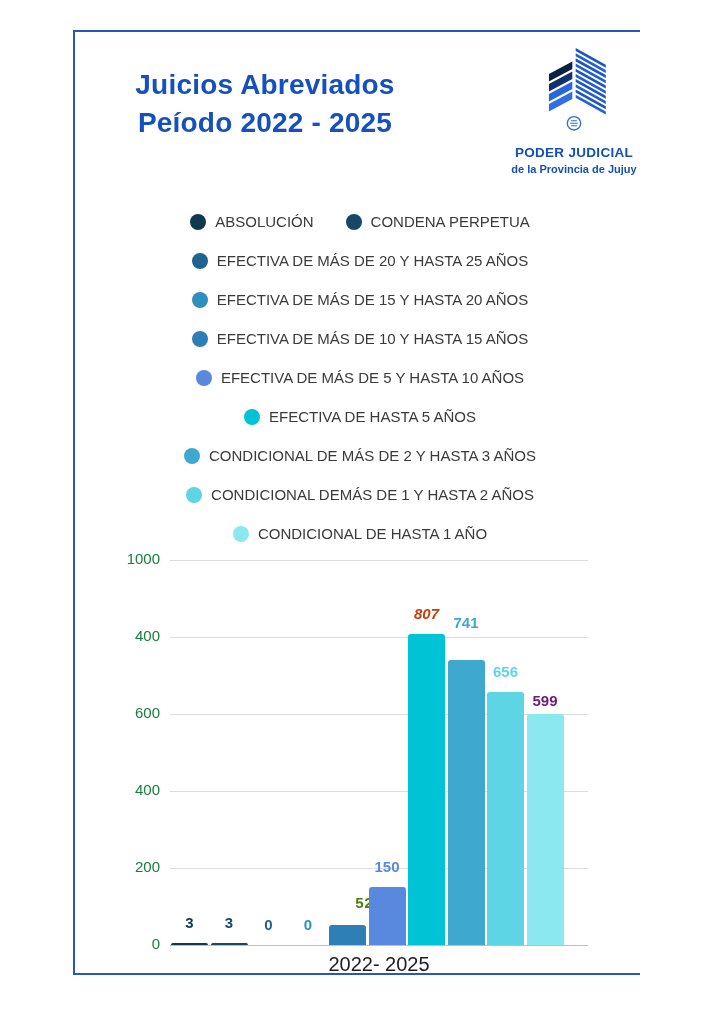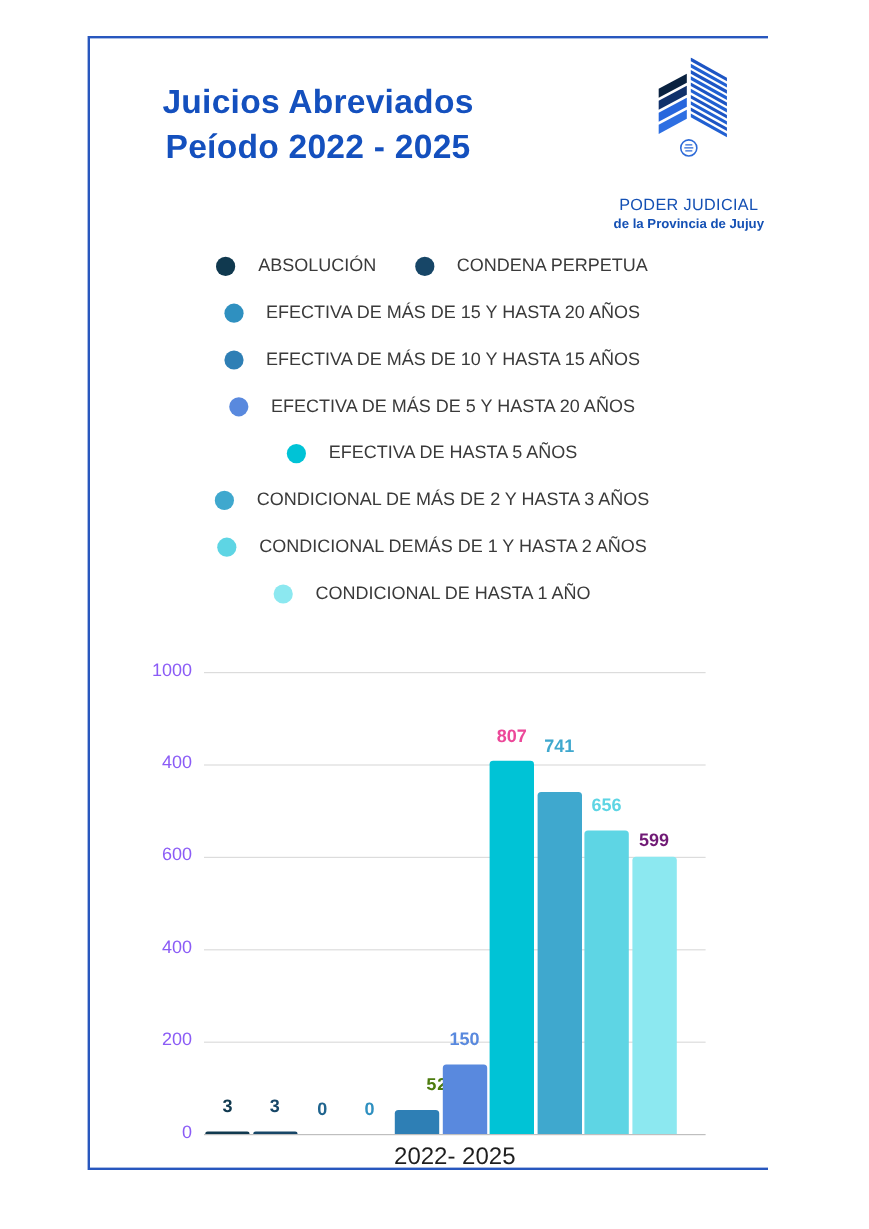--- a/index.html
+++ b/index.html
@@ -14,41 +14,41 @@
   
   .title {
     position:absolute; left:95px; top:66px; width:340px; text-align:center;
     font-size:28px; font-weight:bold; line-height:38px;
     color:var(--title-text, #1450BE); letter-spacing:0.2px;
   }
   .logo {
     position:absolute; left:495px; top:48px; width:158px; text-align:center;
   }
   .logo-name {
-    font-size:13.5px; font-weight:normal; color:var(--logo-text, #1450B4);
-    letter-spacing:0.3px; margin-top:18px;
+    font-size:13.5px; font-weight:bold; color:var(--logo-text, #1450B4);
+    letter-spacing:0.3px; margin-top:1px;
   }
   .logo-sub {
     font-size:11px; font-weight:bold; color:var(--logo-text, #1450B4); margin-top:3px;
   }
   
   .legend { position:absolute; left:73px; top:202px; width:574px; }
   .legend-row {
     height:39px; display:flex; justify-content:center; align-items:center; gap:32px;
   }
-  .legend-item { display:flex; align-items:center; gap:19px; }
+  .legend-item { display:flex; align-items:center; gap:9px; }
   .legend-dot { width:16px; height:16px; border-radius:50%; flex:0 0 auto; }
   .legend-label { font-size:15px; color:#3A3A3A; white-space:nowrap; }
   
   .plot { position:absolute; left:170px; top:560px; width:418px; height:385px; }
   .gridline { position:absolute; left:0; width:418px; height:1px; background:#DCDCDC; }
   .gridline.baseline { background:#BFBFBF; }
   .ytick {
     position:absolute; left:-70px; width:60px; text-align:right;
-    font-size:15px; color:#8b5cf6;
+    font-size:15px; color:#15803d;
   }
   .bar { position:absolute; bottom:0; width:37px; border-radius:3px 3px 0 0; }
   .bar-label {
     position:absolute; width:80px; text-align:center;
     font-size:15px; font-weight:bold;
   }
   .xlabel {
     position:absolute; left:0; right:0; top:393px; text-align:center;
     font-size:20px; color:#1E1E1E;
   }
@@ -96,34 +96,40 @@
           <span class="legend-dot" style="background: rgb(16, 57, 79);"></span>
           <span class="legend-label">ABSOLUCIÓN</span>
         </div>
         <div class="legend-item">
           <span class="legend-dot" style="background: rgb(23, 70, 103);"></span>
           <span class="legend-label">CONDENA PERPETUA</span>
         </div>
       </div>
       <div class="legend-row">
         <div class="legend-item">
+          <span class="legend-dot" style="background: rgb(31, 100, 142);"></span>
+          <span class="legend-label">EFECTIVA DE MÁS DE 20 Y HASTA 25 AÑOS</span>
+        </div>
+      </div>
+      <div class="legend-row">
+        <div class="legend-item">
           <span class="legend-dot" style="background: rgb(47, 144, 192);"></span>
           <span class="legend-label">EFECTIVA DE MÁS DE 15 Y HASTA 20 AÑOS</span>
         </div>
       </div>
       <div class="legend-row">
         <div class="legend-item">
           <span class="legend-dot" style="background: rgb(46, 127, 181);"></span>
           <span class="legend-label">EFECTIVA DE MÁS DE 10 Y HASTA 15 AÑOS</span>
         </div>
       </div>
       <div class="legend-row">
         <div class="legend-item">
           <span class="legend-dot" style="background: rgb(89, 137, 222);"></span>
-          <span class="legend-label">EFECTIVA DE MÁS DE 5 Y HASTA 20 AÑOS</span>
+          <span class="legend-label">EFECTIVA DE MÁS DE 5 Y HASTA 10 AÑOS</span>
         </div>
       </div>
       <div class="legend-row">
         <div class="legend-item">
           <span class="legend-dot" style="background: rgb(0, 195, 214);"></span>
           <span class="legend-label">EFECTIVA DE HASTA 5 AÑOS</span>
         </div>
       </div>
       <div class="legend-row">
         <div class="legend-item">
@@ -163,21 +169,21 @@
       <div class="bar-label" style="left: -20.5px; bottom: 14px; color: rgb(16, 57, 79);">3</div>
       <div class="bar" style="left: 40.5px; height: 2px; background: rgb(23, 70, 103);"></div>
       <div class="bar-label" style="left: 19px; bottom: 14px; color: rgb(23, 70, 103);">3</div>
       <div class="bar-label" style="left: 58.5px; bottom: 12px; color: rgb(31, 100, 142);">0</div>
       <div class="bar-label" style="left: 98px; bottom: 12px; color: rgb(47, 144, 192);">0</div>
       <div class="bar" style="left: 159px; height: 20px; background: rgb(46, 127, 181);"></div>
       <div class="bar-label" style="left: 154px; bottom: 32px; color: #4d7c0f; font-family: Liberation Mono, monospace;">52</div>
       <div class="bar" style="left: 198.5px; height: 58px; background: rgb(89, 137, 222);"></div>
       <div class="bar-label" style="left: 177px; bottom: 70px; color: rgb(89, 137, 222);">150</div>
       <div class="bar" style="left: 238px; height: 311px; background: rgb(0, 195, 214);"></div>
-      <div class="bar-label" style="left: 216.5px; bottom: 323px; color: #ec4899;">807</div>
+      <div class="bar-label" style="left: 216.5px; bottom: 323px; color: #c2410c; font-style: italic;">807</div>
       <div class="bar" style="left: 277.5px; height: 285px; background: rgb(63, 168, 206);"></div>
       <div class="bar-label" style="left: 256px; bottom: 314px; color: rgb(63, 168, 206);">741</div>
       <div class="bar" style="left: 317px; height: 253px; background: rgb(94, 213, 228);"></div>
       <div class="bar-label" style="left: 295.5px; bottom: 265px; color: rgb(94, 213, 228);">656</div>
       <div class="bar" style="left: 356.5px; height: 231px; background: rgb(140, 232, 240);"></div>
       <div class="bar-label" style="left: 335px; bottom: 236px; color: #701a75;">599</div>
     </div>
 </div>
 
 </body></html>

